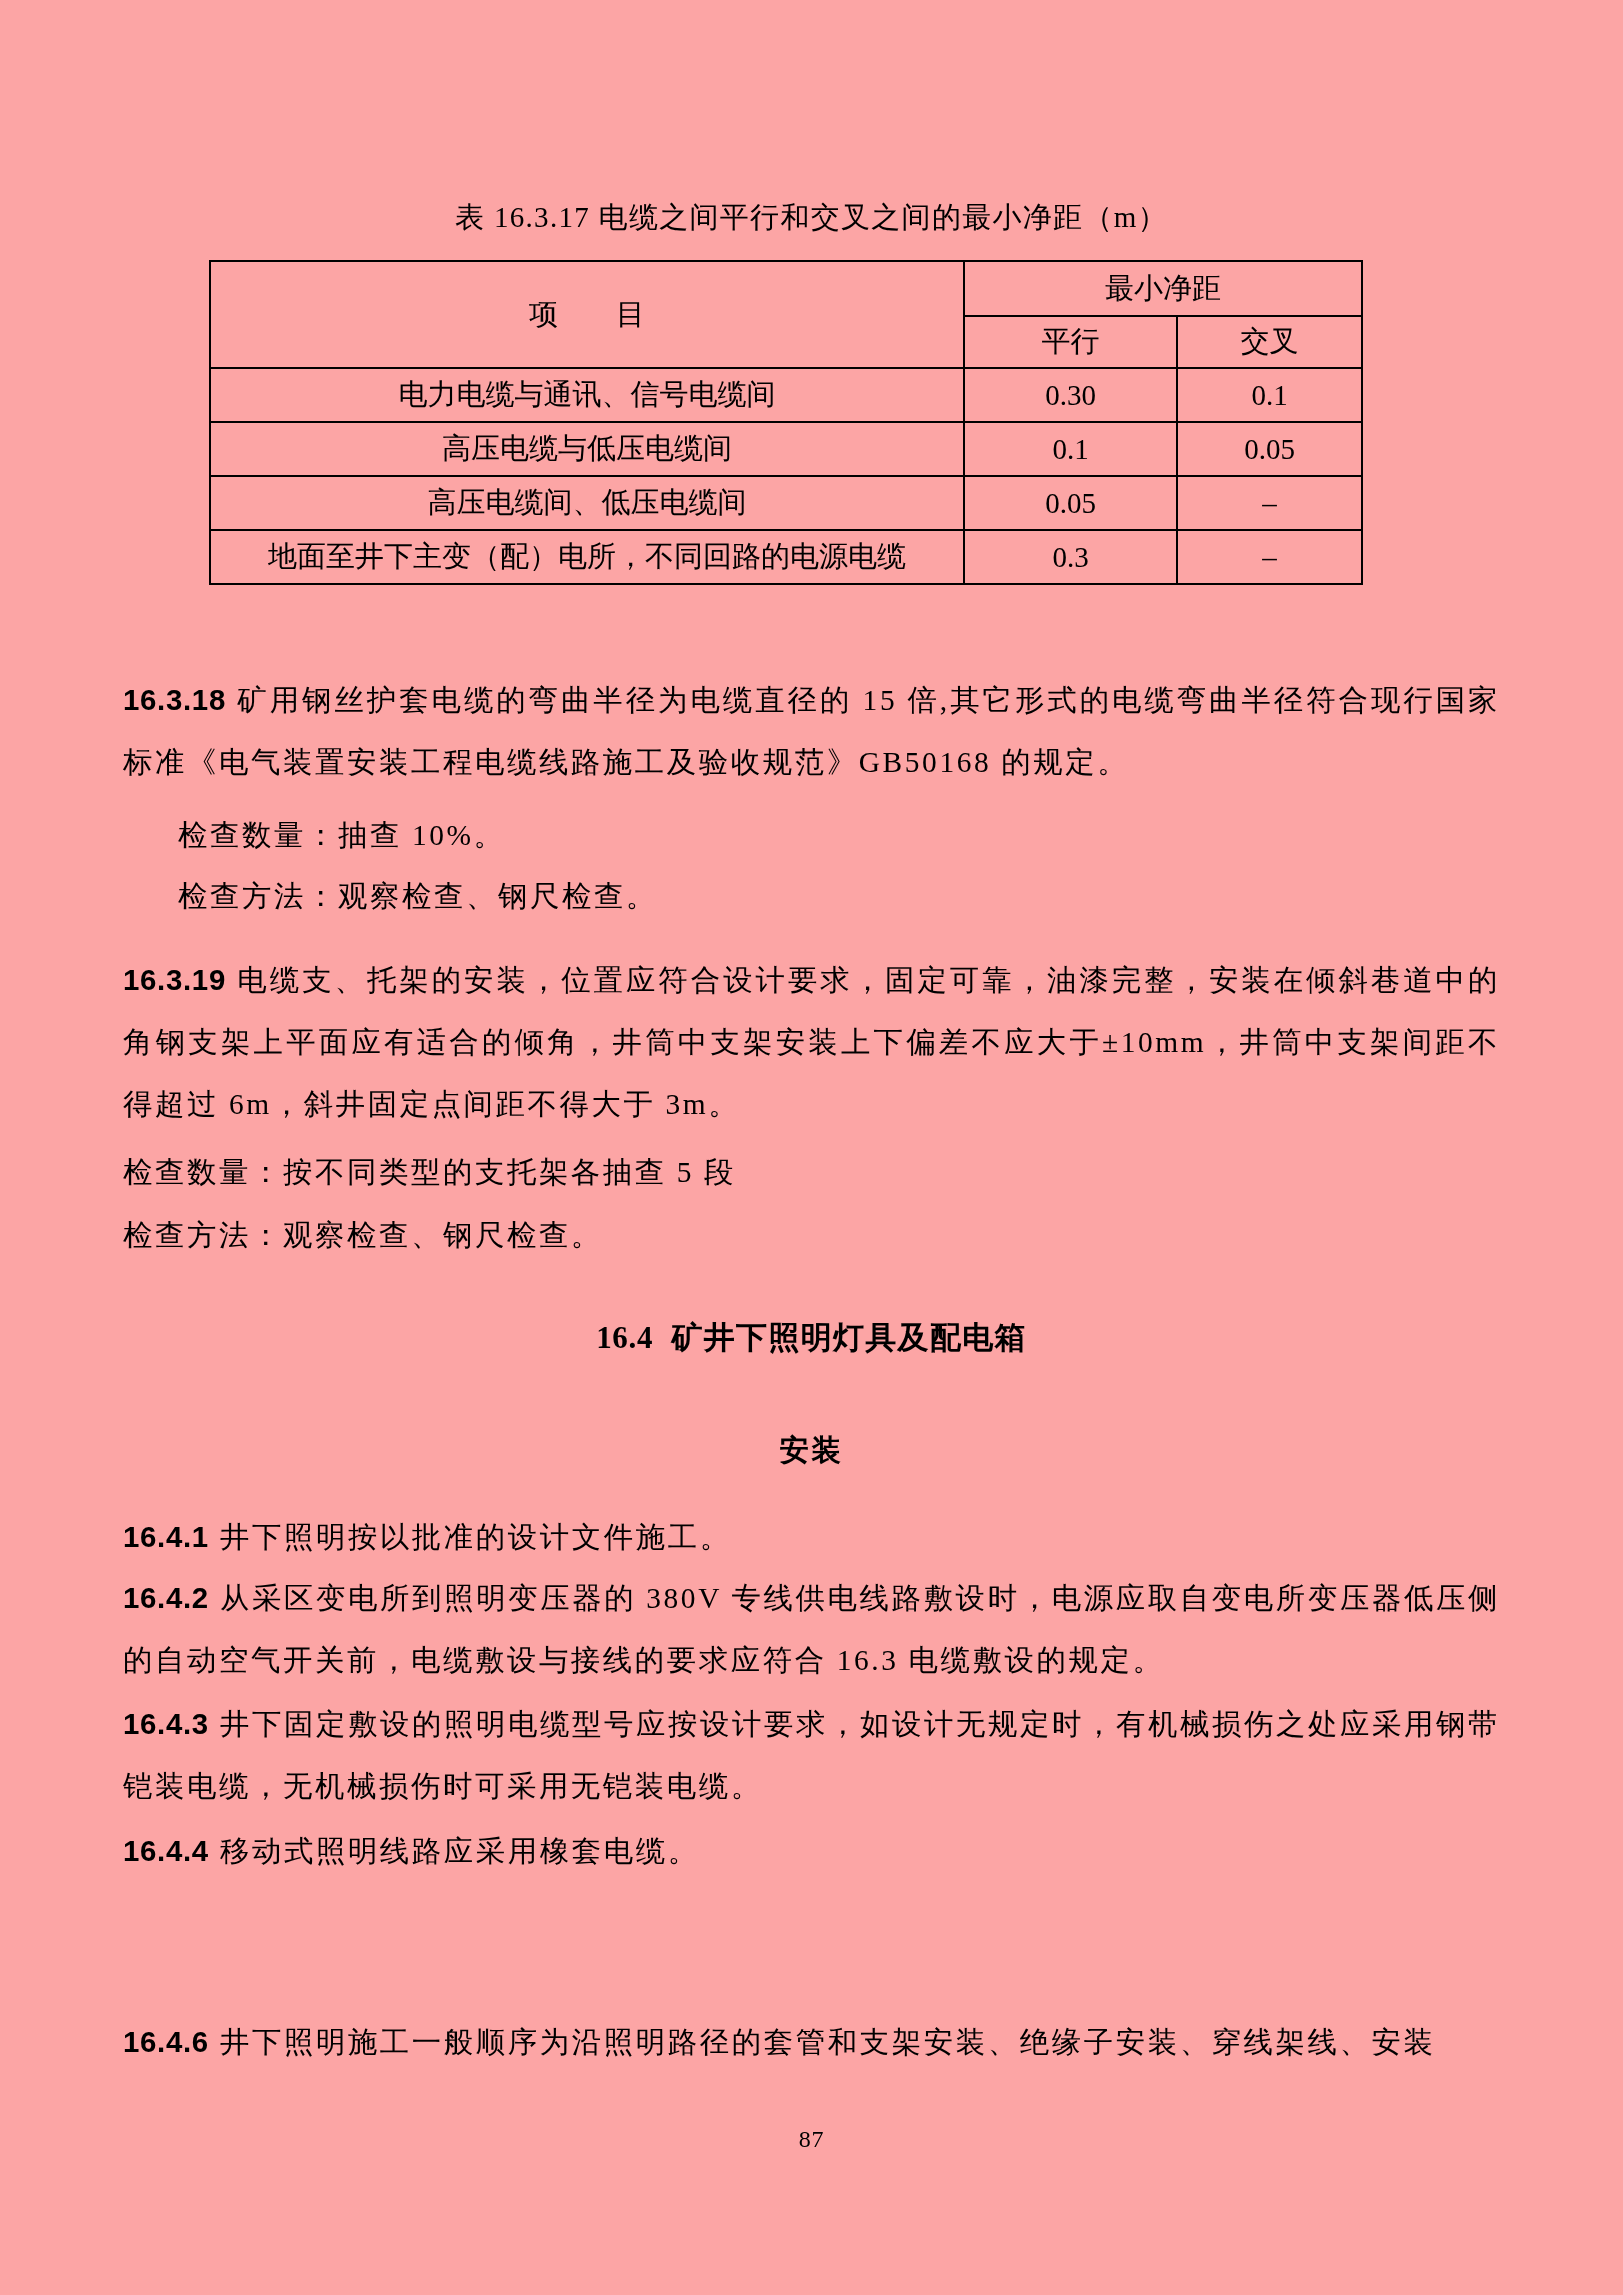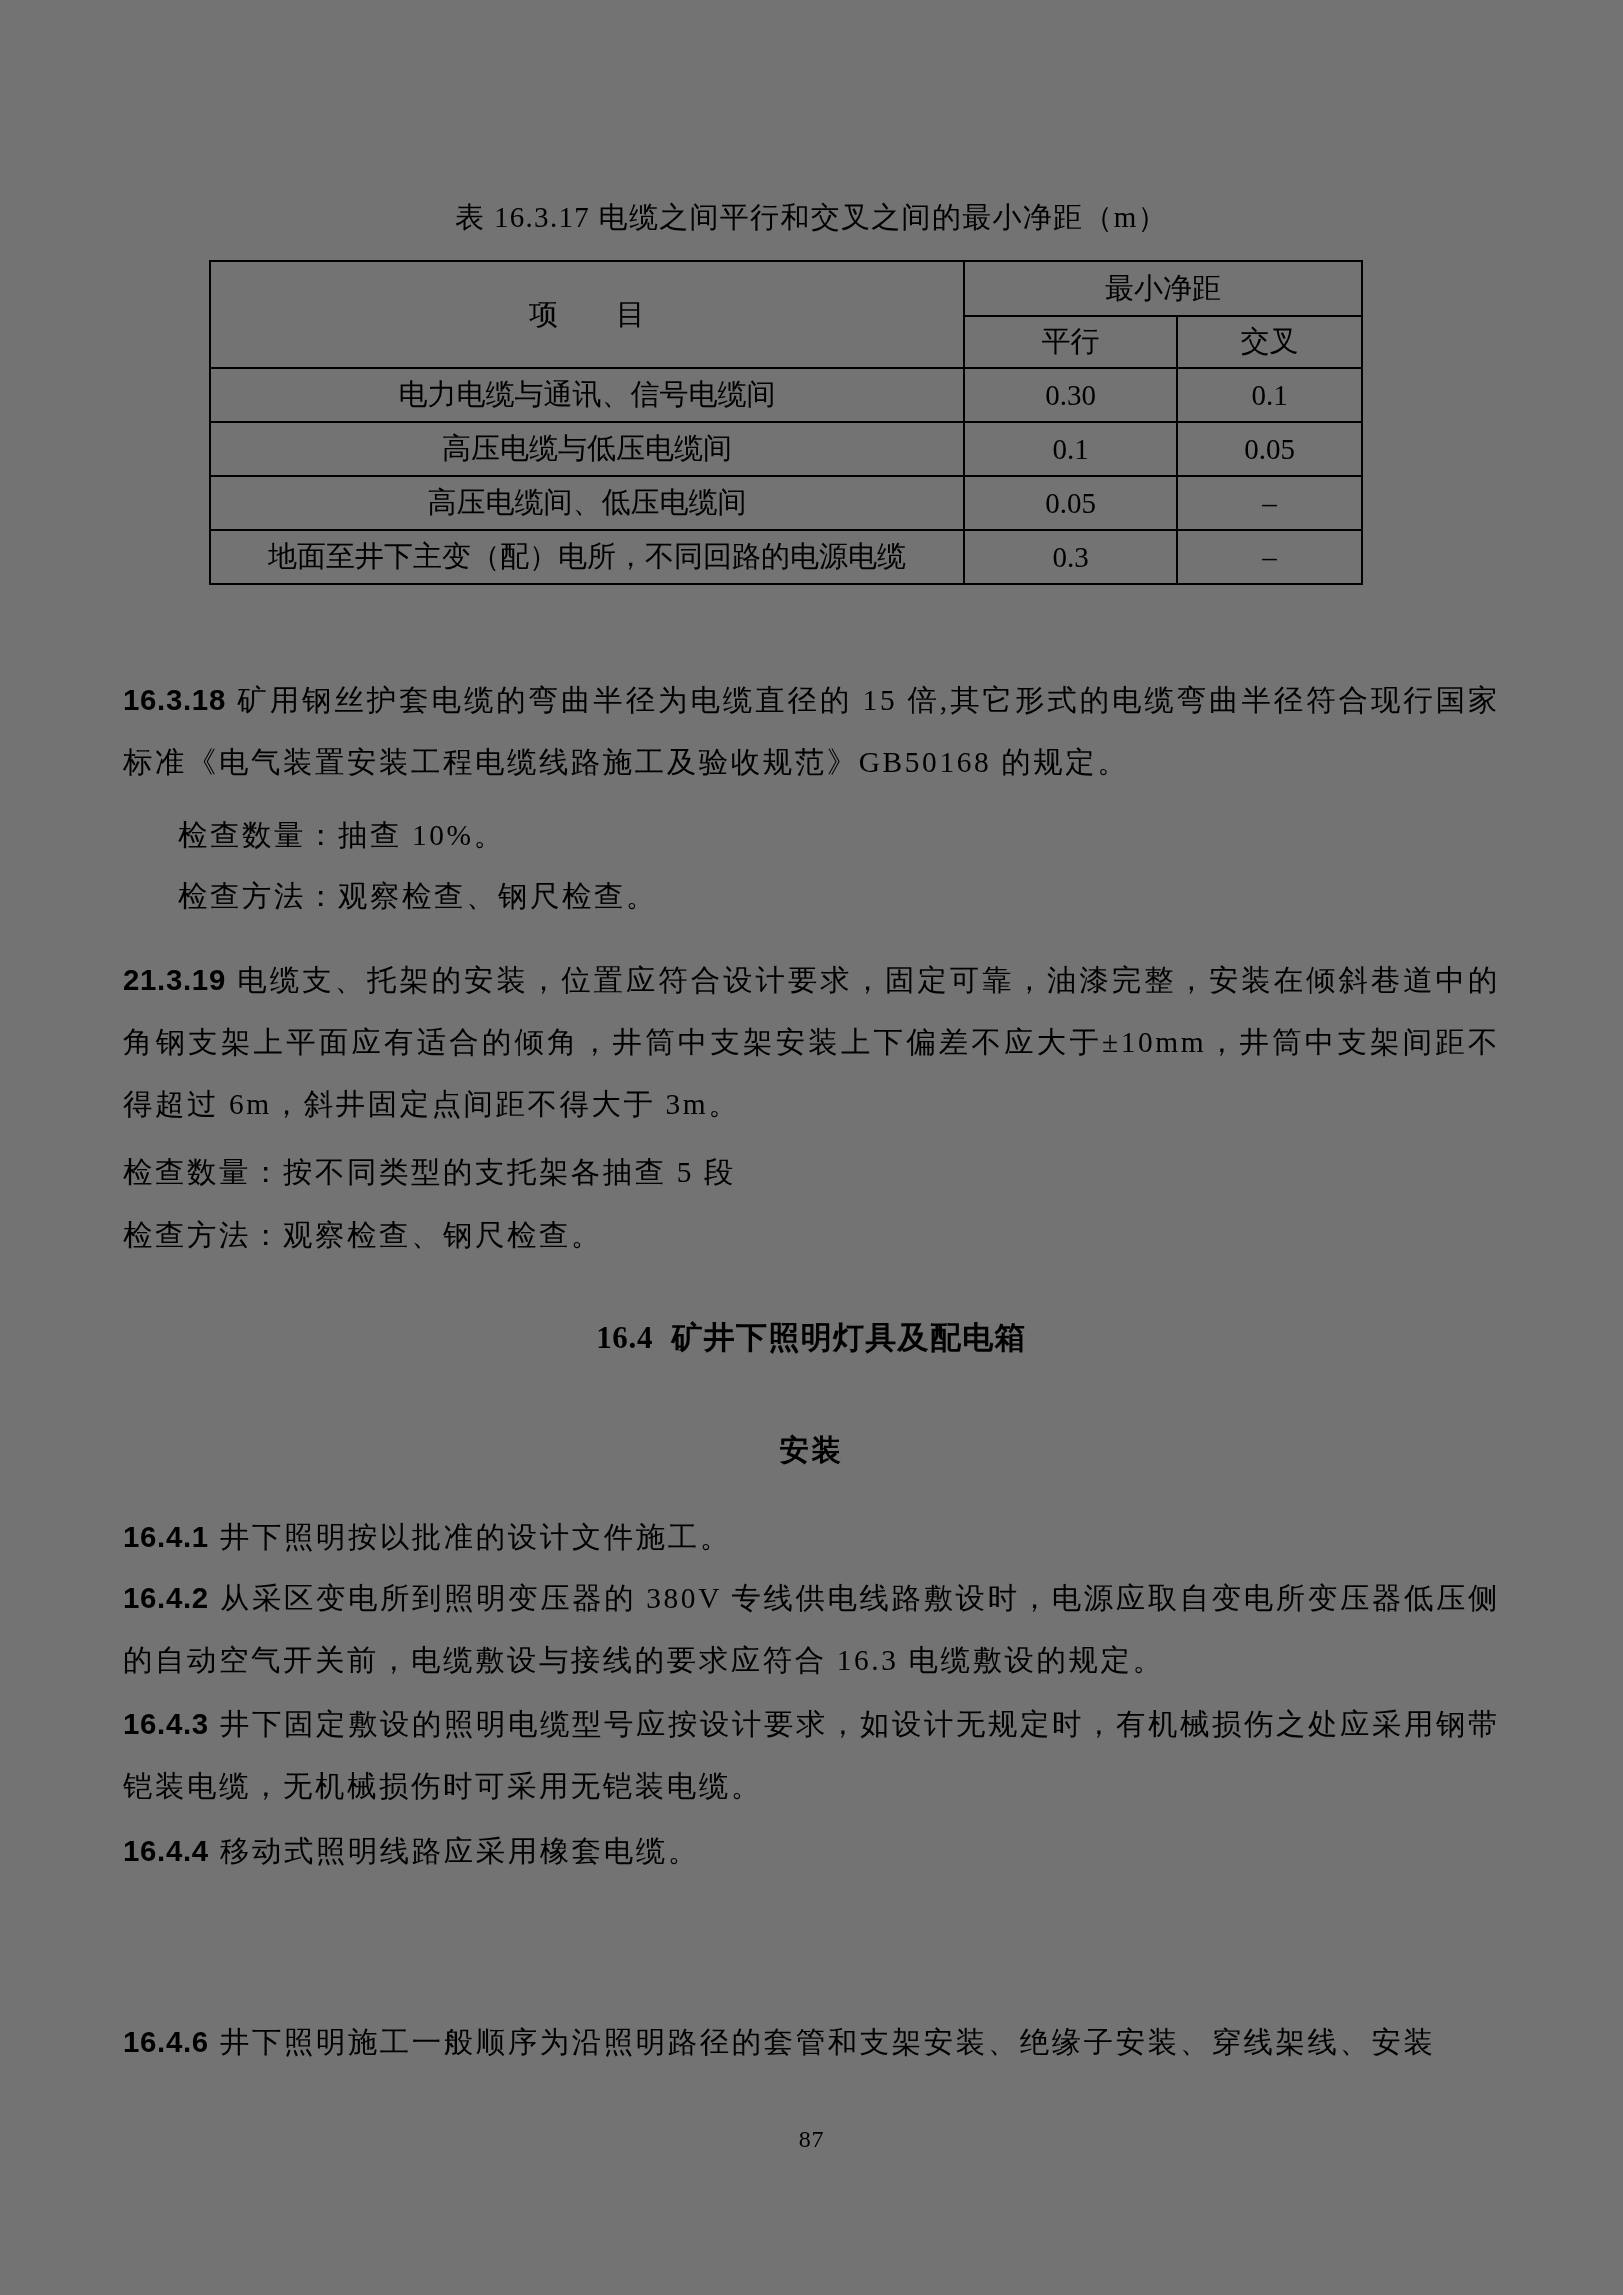--- a/index.html
+++ b/index.html
@@ -1,19 +1,19 @@
 <!DOCTYPE html>
 <html style="font-size:10.5px"><head>
 <meta charset="utf-8">
 <style>
   html,body{margin:0;padding:0;background:#888;}
   .page{
     position:relative;
     width:1623px;height:2295px;
-    background:#737373;
+    background:#fca5a5;
     font-family:"Liberation Serif","DejaVu Serif",serif;
     color:#000;
     overflow:hidden;
   }
   .tbl-title{
     position:absolute;top:198px;left:123px;width:1377px;
     font-size:29px;line-height:39px;text-align:center;
     letter-spacing:1.3px;
   }
   table.clearance{
@@ -109,21 +109,21 @@
       </tr>
     </tbody>
   </table>
 
   <div class="para" style="top:669px"><span class="num">16.3.18</span><span>矿用钢丝护套电缆的弯曲半径为电缆直径的 15 倍,其它形式的电缆弯曲半径符合现行国家标准《电气装置安装工程电缆线路施工及验收规范》GB50168 的规定。</span></div>
 
   <div class="para single indent" style="top:804px">检查数量：抽查 10%。</div>
 
   <div class="para single indent" style="top:865px">检查方法：观察检查、钢尺检查。</div>
 
-  <div class="para" style="top:949px"><span class="num">21.3.19</span><span>电缆支、托架的安装，位置应符合设计要求，固定可靠，油漆完整，安装在倾斜巷道中的角钢支架上平面应有适合的倾角，井筒中支架安装上下偏差不应大于±10mm，井筒中支架间距不得超过 6m，斜井固定点间距不得大于 3m。</span></div>
+  <div class="para" style="top:949px"><span class="num">16.3.19</span><span>电缆支、托架的安装，位置应符合设计要求，固定可靠，油漆完整，安装在倾斜巷道中的角钢支架上平面应有适合的倾角，井筒中支架安装上下偏差不应大于±10mm，井筒中支架间距不得超过 6m，斜井固定点间距不得大于 3m。</span></div>
 
   <div class="para single" style="top:1141px">检查数量：按不同类型的支托架各抽查 5 段</div>
 
   <div class="para single" style="top:1204px">检查方法：观察检查、钢尺检查。</div>
 
   <div class="sec-heading"><span class="num">16.4</span><span>矿井下照明灯具及配电箱</span></div>
 
   <div class="sub-heading">安装</div>
 
   <div class="para" style="top:1506px"><span class="num">16.4.1</span><span>井下照明按以批准的设计文件施工。</span></div>

